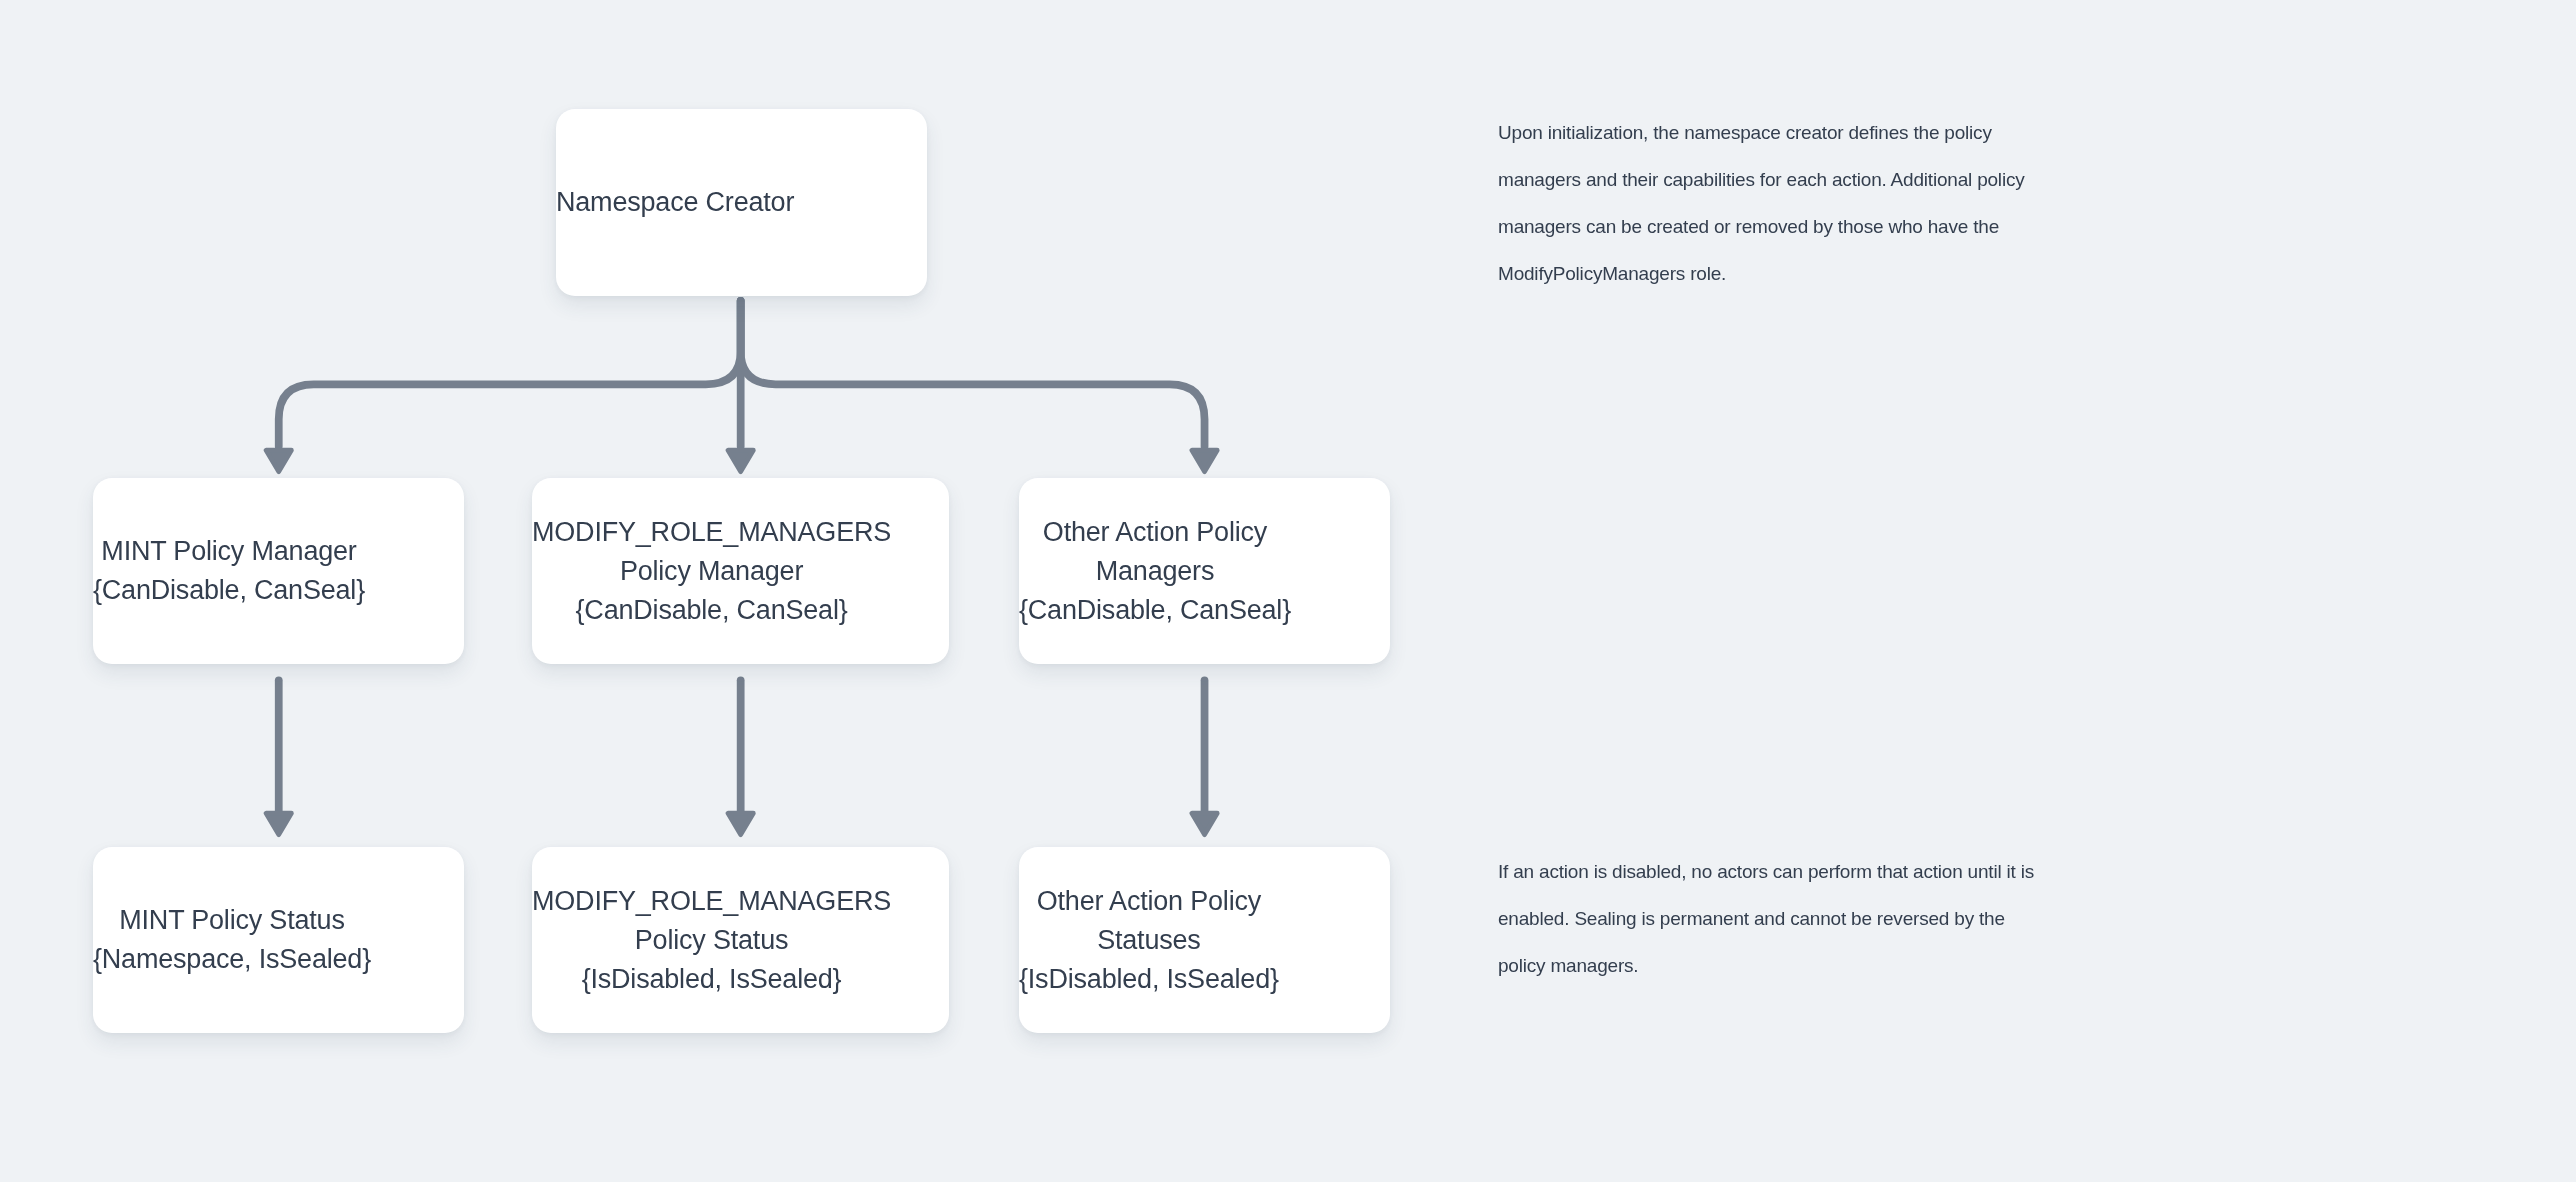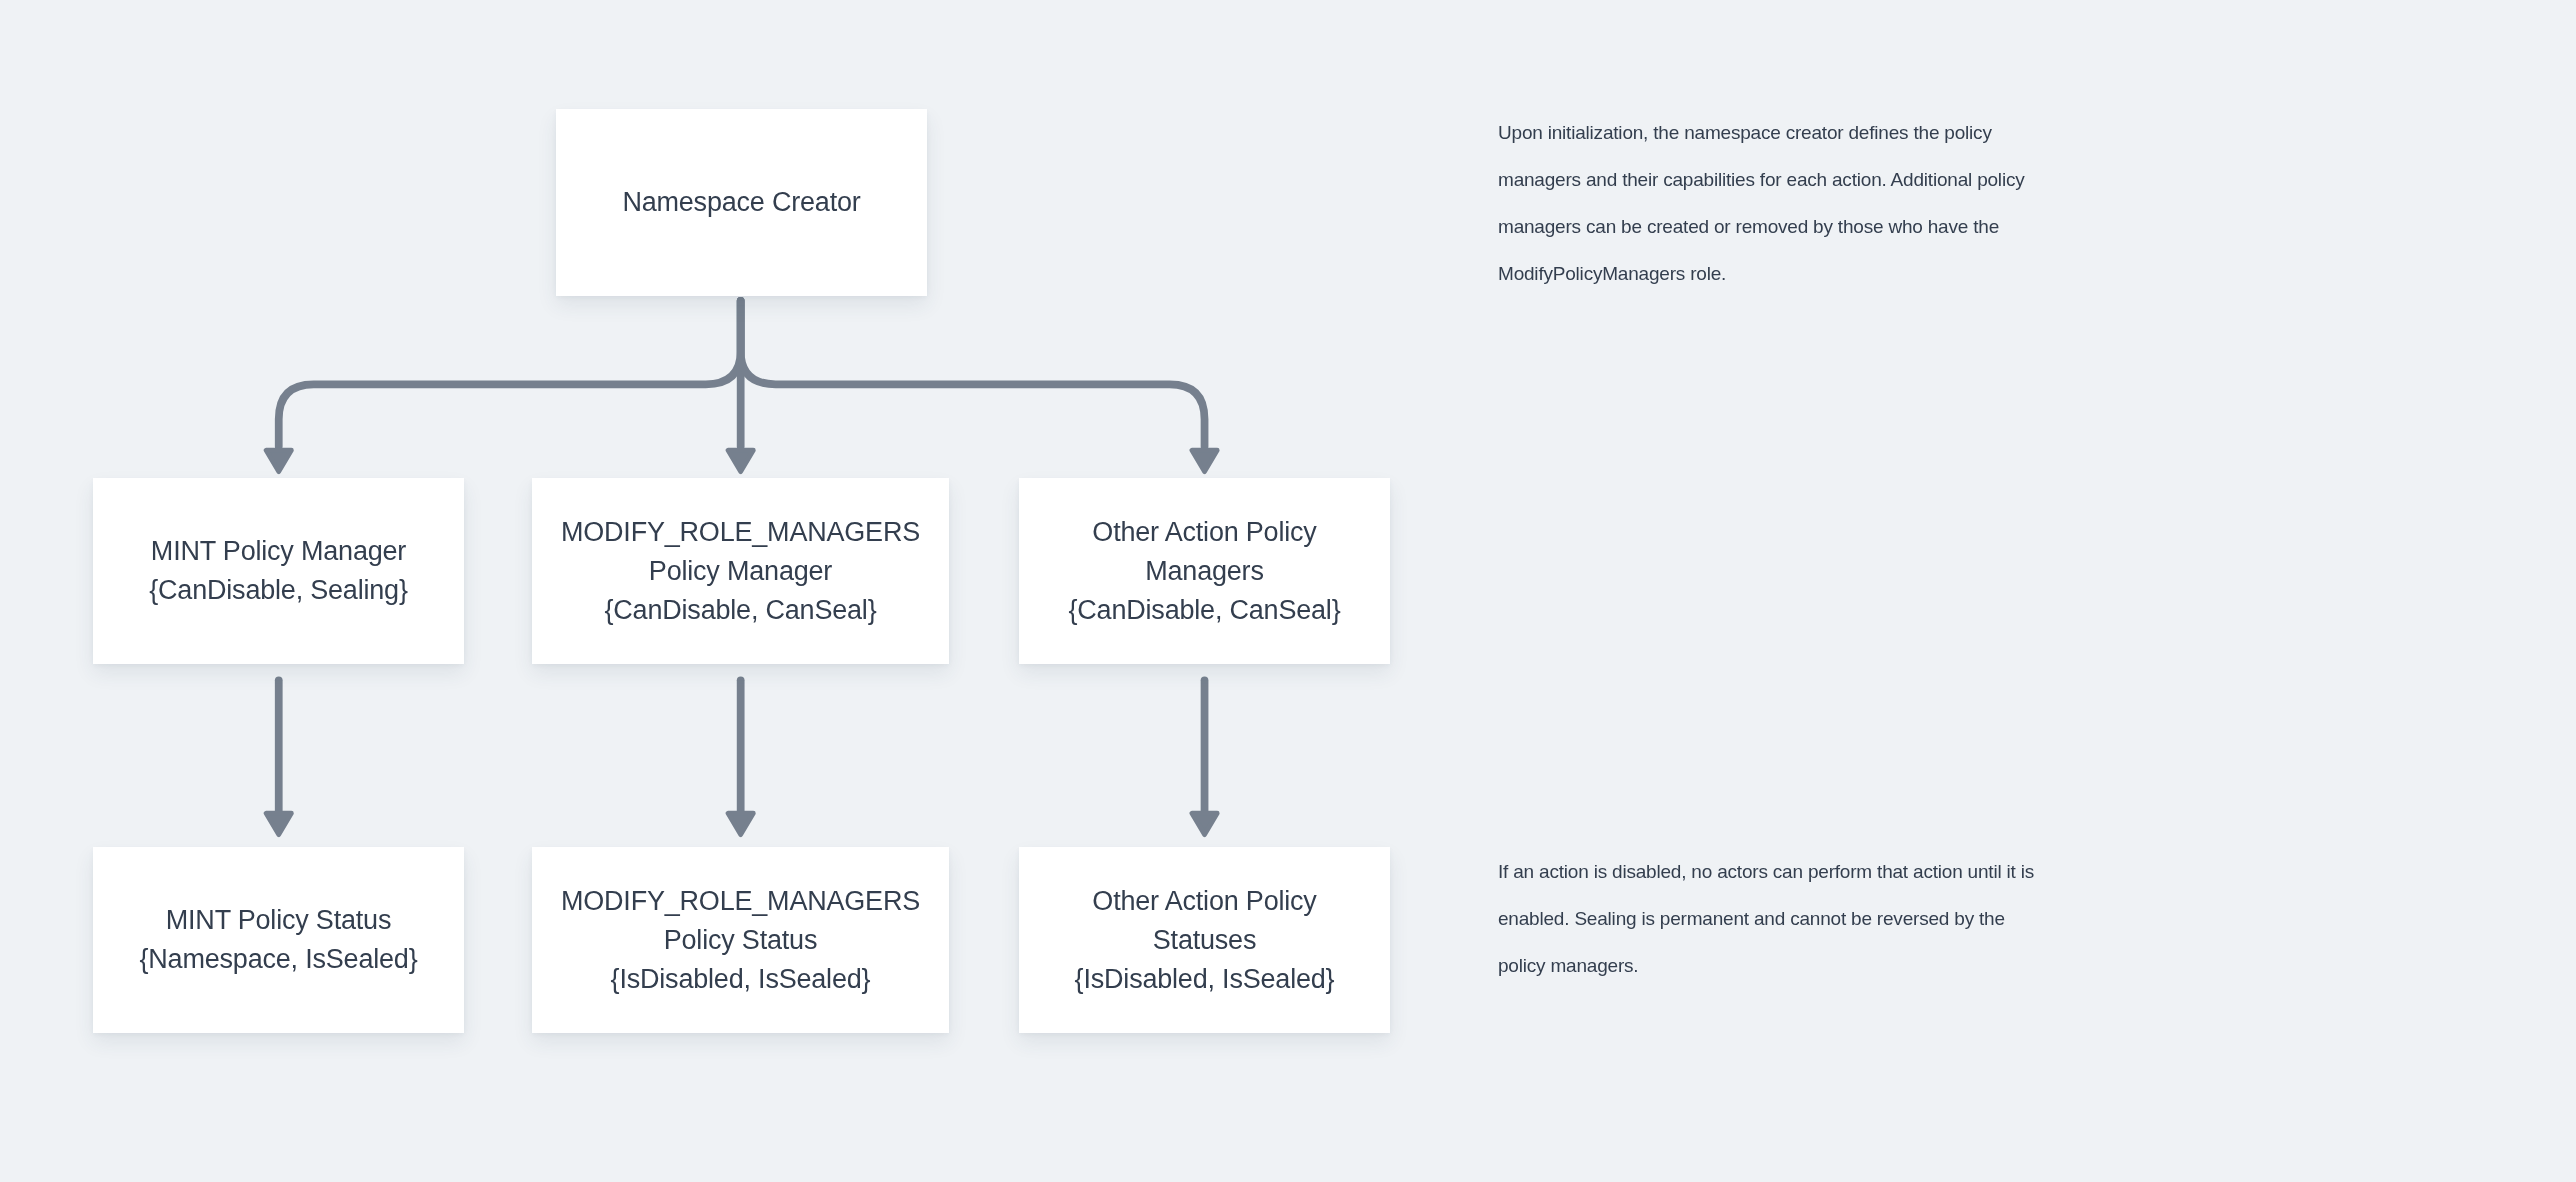--- a/index.html
+++ b/index.html
@@ -15,25 +15,25 @@
     position: relative;
     width: 2576px;
     height: 1182px;
     background: var(--background);
     font-family: "Liberation Sans", "DejaVu Sans", sans-serif;
     overflow: hidden;
   }
   .node {
     position: absolute;
     background: var(--box-fill);
-    border-radius: 0;
+    border-radius: 19px;
     box-shadow: 0 9.7px 19.4px rgba(45, 62, 88, 0.09), 0 1.9px 4.9px rgba(45, 62, 88, 0.05);
     display: flex;
     align-items: center;
-    justify-content: center;
+    justify-content: flex-start;
   }
   .node-label {
     white-space: pre-line;
     text-align: center;
     font-size: 27px;
     line-height: 39px;
     font-weight: 500;
     letter-spacing: -0.2px;
     color: var(--box-text);
   }
@@ -100,21 +100,21 @@
       <path class="arrowhead" d="M 1228 838 L 1254 838 L 1241 860 Z"></path>
     </g>
   </svg>
 
   <div class="node" style="left:556px; top:109px; width:371px; height:187px;">
     <span class="node-label">Namespace Creator</span>
   </div>
 
   <div class="node" style="left:93px; top:478px; width:371px; height:186px;">
     <span class="node-label">MINT Policy Manager
-{CanDisable, Sealing}</span>
+{CanDisable, CanSeal}</span>
   </div>
   <div class="node" style="left:532px; top:478px; width:417px; height:186px;">
     <span class="node-label">MODIFY_ROLE_MANAGERS
 Policy Manager
 {CanDisable, CanSeal}</span>
   </div>
   <div class="node" style="left:1019px; top:478px; width:371px; height:186px;">
     <span class="node-label">Other Action Policy
 Managers
 {CanDisable, CanSeal}</span>

